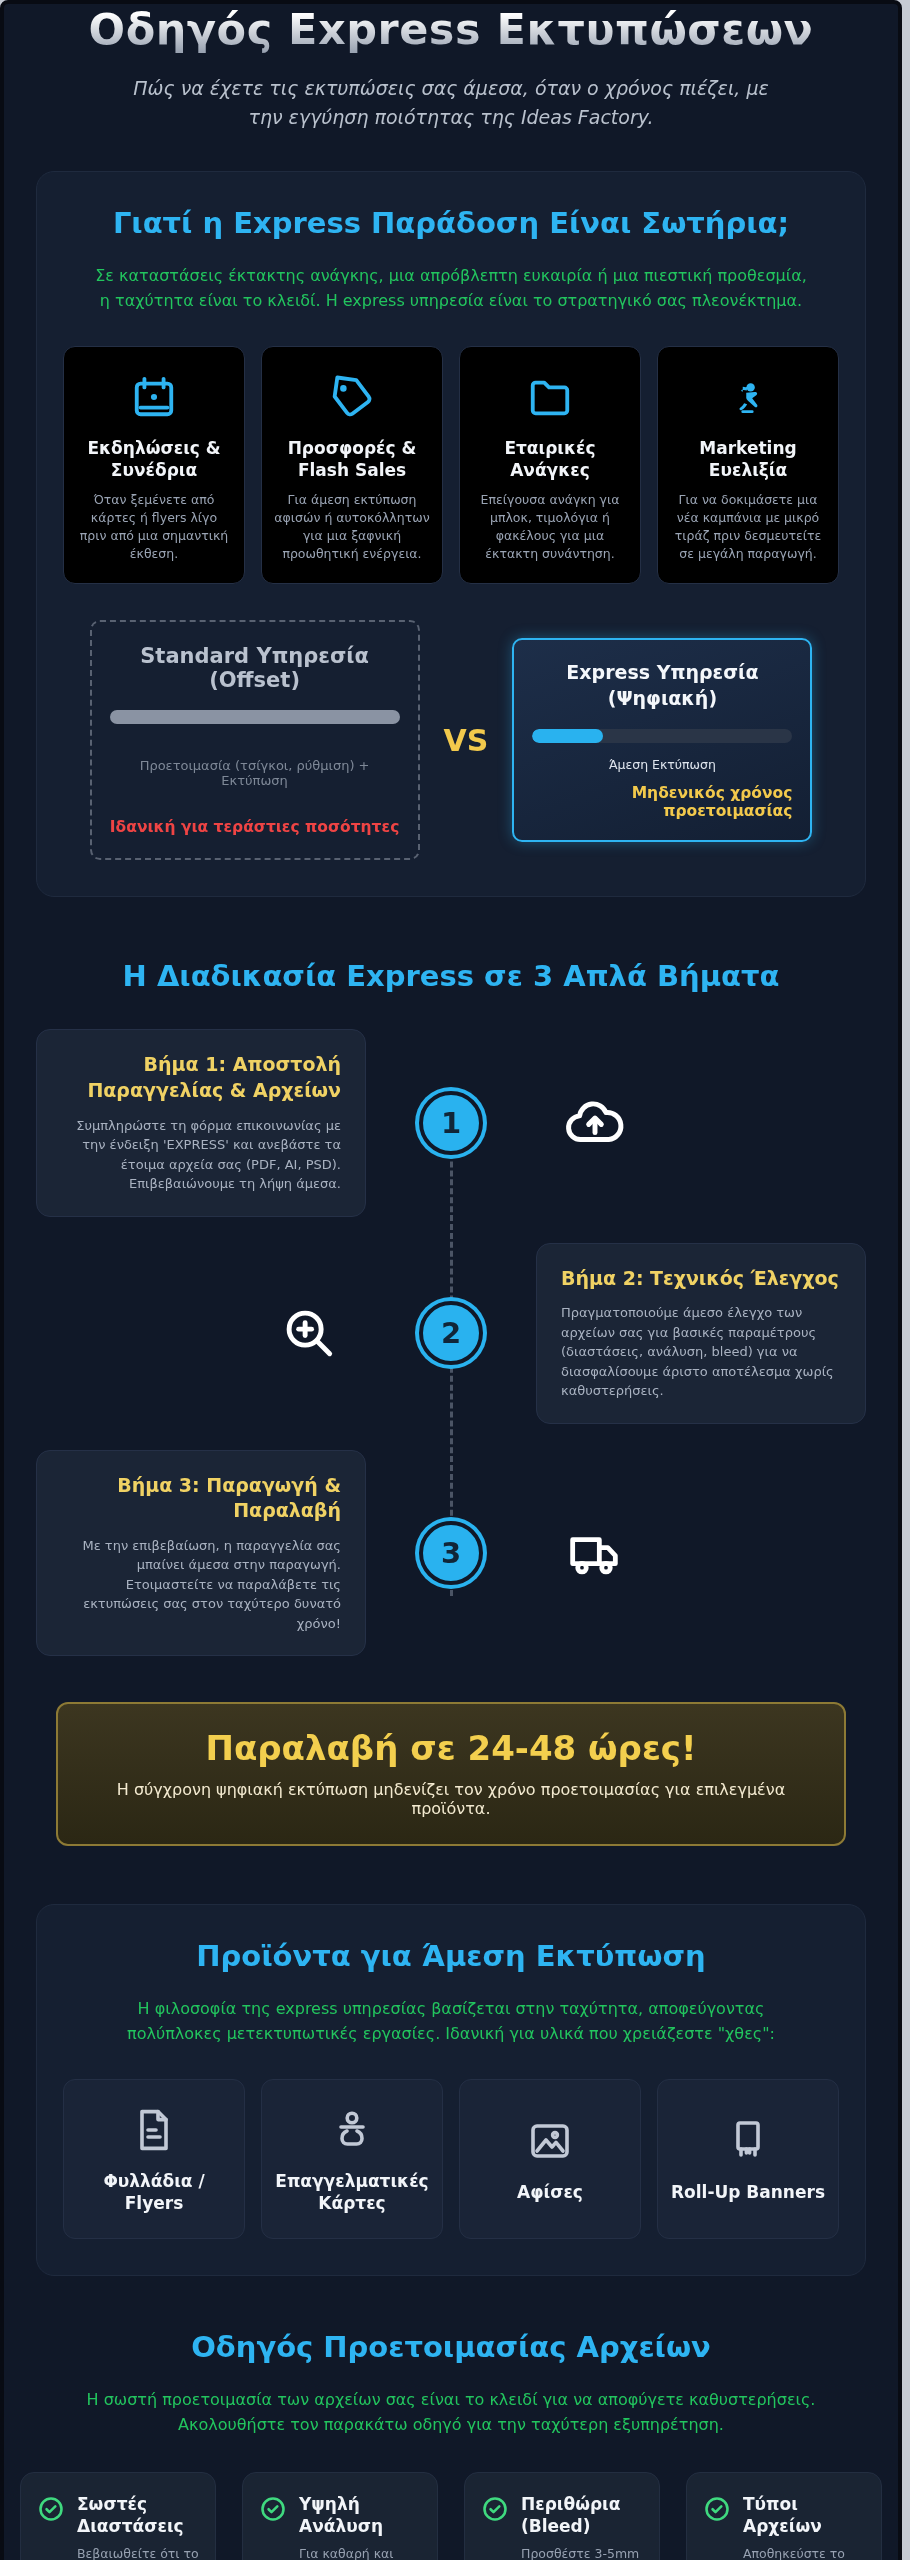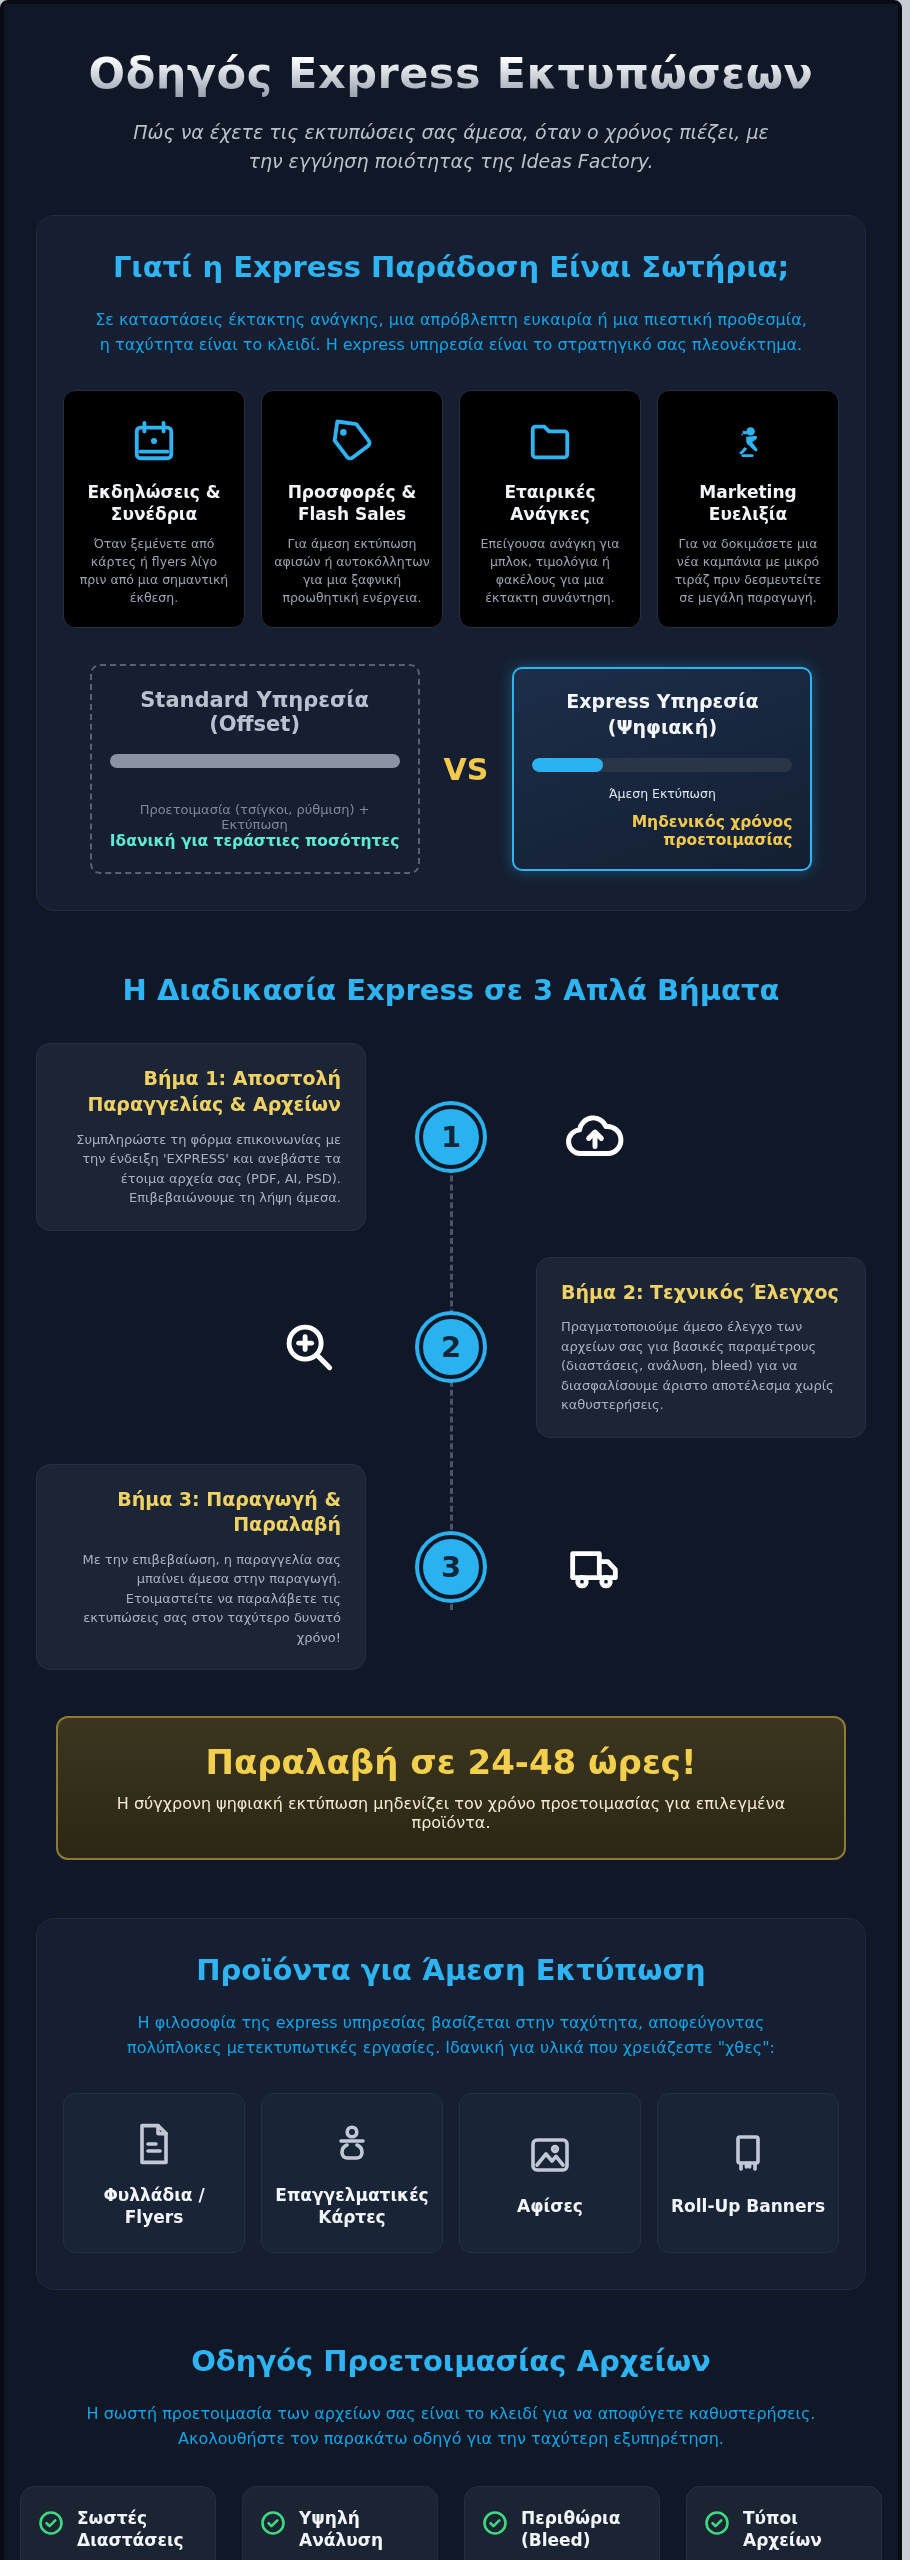--- a/index.html
+++ b/index.html
@@ -4,57 +4,57 @@
 <style>
   * { margin:0; padding:0; box-sizing:border-box; }
   html,body { background:#c6cbd4; }
   body { font-family:"DejaVu Sans", sans-serif; width:910px; }
   .canvas {
     width:902px; min-height:2546px; margin:0 8px 10px 0;
     background:#101828; border:4px solid #080b13; border-radius:8px;
     overflow:hidden; position:relative; color:#e7eaf0;
   }
   
-  .header { text-align:center; padding-top:44px; }
+  .header { text-align:center; }
   .header h1 {
     font-size:43px; font-weight:bold; letter-spacing:.5px;
     background:linear-gradient(180deg,#ffffff 20%,#9aa3b2 95%);
     -webkit-background-clip:text; background-clip:text; color:transparent;
   }
   .header .sub {
     margin:20px auto 0; width:640px; font-size:19px; line-height:1.5; color:#b9c1cd;font-style:italic;
   }
   
   .panel {
     width:830px; margin:40px auto 0; background:#151f31;
     border:1px solid #1f2a3e; border-radius:18px; padding:34px 26px 36px;
   }
   .sec-title { text-align:center; font-size:29px; font-weight:bold; color:#2eb4f2; }
-  .sec-intro { margin:24px auto 0; width:92%; text-align:center; font-size:16px; line-height:1.55; color:#0ea5e9; }
+  .sec-intro { margin:24px auto 0; width:92%; text-align:center; font-size:16px; line-height:1.55; color:#22c55e; }
   
   .card-row { display:grid; grid-template-columns:repeat(4,1fr); gap:16px; margin-top:32px; }
   .why-card {
     background:#000000; border:1px solid #242f45; border-radius:12px;
     padding:24px 12px 20px; text-align:center; min-height:192px;
   }
   .why-card .ic { color:#2eb4f2; height:52px; display:flex; align-items:center; justify-content:center; }
   .why-card h3 { margin-top:14px; font-size:17px; font-weight:bold; color:#f2f5f9; line-height:1.3; }
   .why-card p { margin-top:10px; font-size:12.5px; line-height:1.45; color:#9aa4b4; }
   
   .compare { display:flex; align-items:center; justify-content:center; gap:24px; margin-top:36px; }
   .cmp-std {
     width:330px; border:2px dashed #596272; border-radius:10px; padding:22px 18px; text-align:center;
   }
   .cmp-std h4 { font-size:21px; font-weight:bold; color:#b9c1ce; }
   .bar { height:14px; border-radius:8px; margin-top:18px; overflow:hidden; }
   .bar-std { background:#8a93a3; }
   .bar-exp { background:#2a3547; }
   .bar-exp .fill { height:100%; background:#29b2ef; border-radius:8px; }
   .cmp-std .cap { margin-top:34px; font-size:13px; color:#7e8location:: ; color:#7e8897; }
-  .cmp-std .note { margin-top:0; font-size:15.5px; font-weight:bold; color:#5eead4; }
+  .cmp-std .note { margin-top:30px; font-size:15.5px; font-weight:bold; color:#ef4444; }
   .vs { font-size:30px; font-weight:bold; color:#f2c94c; }
   .cmp-exp {
     width:300px; border:2px solid #2eb4f2; border-radius:10px; padding:20px 18px; text-align:center;
     background:linear-gradient(160deg,#1d2e49 0%,#131f33 100%);
     box-shadow:0 0 14px rgba(46,180,242,.35);
   }
   .cmp-exp h4 { font-size:19px; font-weight:bold; color:#f4f7fb; line-height:1.35; }
   .cmp-exp .cap { margin-top:14px; font-size:12.5px; color:#dfe5ee; }
   .cmp-exp .note { margin-top:12px; font-size:15.5px; font-weight:bold; color:#f2c94c;text-align:right; }
   

